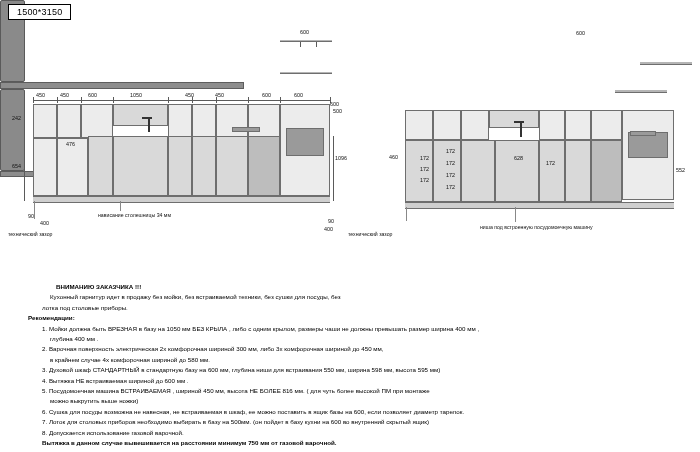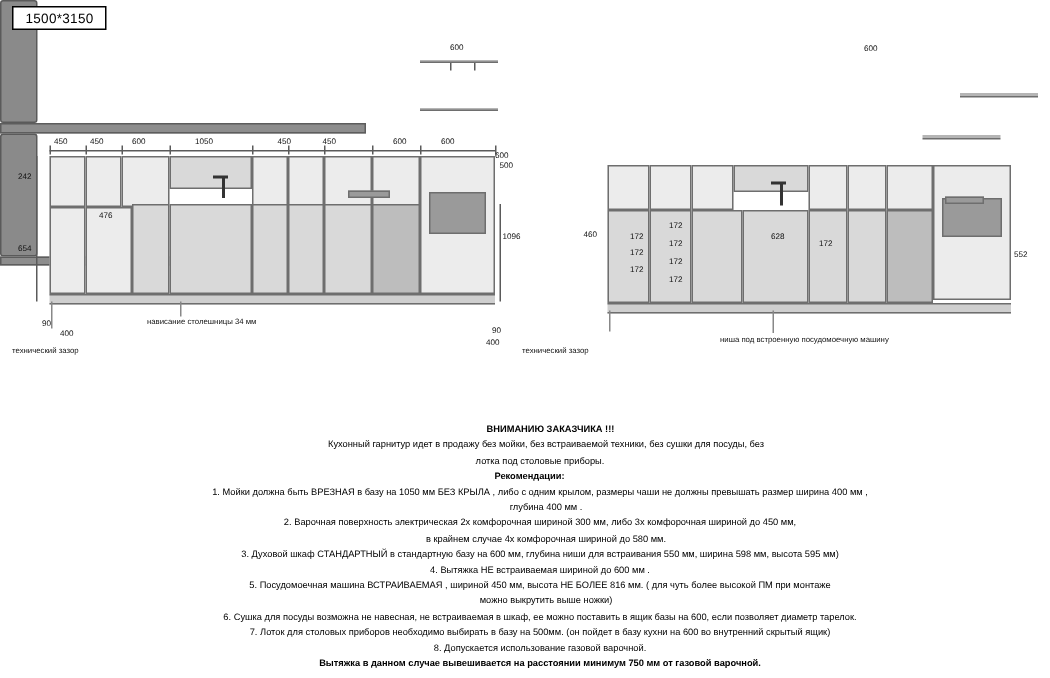--- a/index.html
+++ b/index.html
@@ -1,21 +1,21 @@
 <!DOCTYPE html>
 <html><head>
 <meta charset="utf-8">
 <style>
   html,body{margin:0;padding:0;}
   body{
     width:700px;height:452px;background:#ffffff;
     font-family:"Liberation Sans", sans-serif;
     color:#000;overflow:hidden;position:relative;
   }
-  .page{position:relative;width:680px;height:452px;text-align:center;}
+  .page{position:relative;width:680px;height:452px;}
 
   
   .title-chip{
     position:absolute;left:8px;top:4px;border:1px solid #000;
     padding:2px 8px;font-size:9px;background:#fff;letter-spacing:.2px;
   }
 
   
   .lbl{position:absolute;font-size:5.2px;color:#111;white-space:nowrap;}
   .dim{position:absolute;font-size:5.4px;color:#111;white-space:nowrap;}

